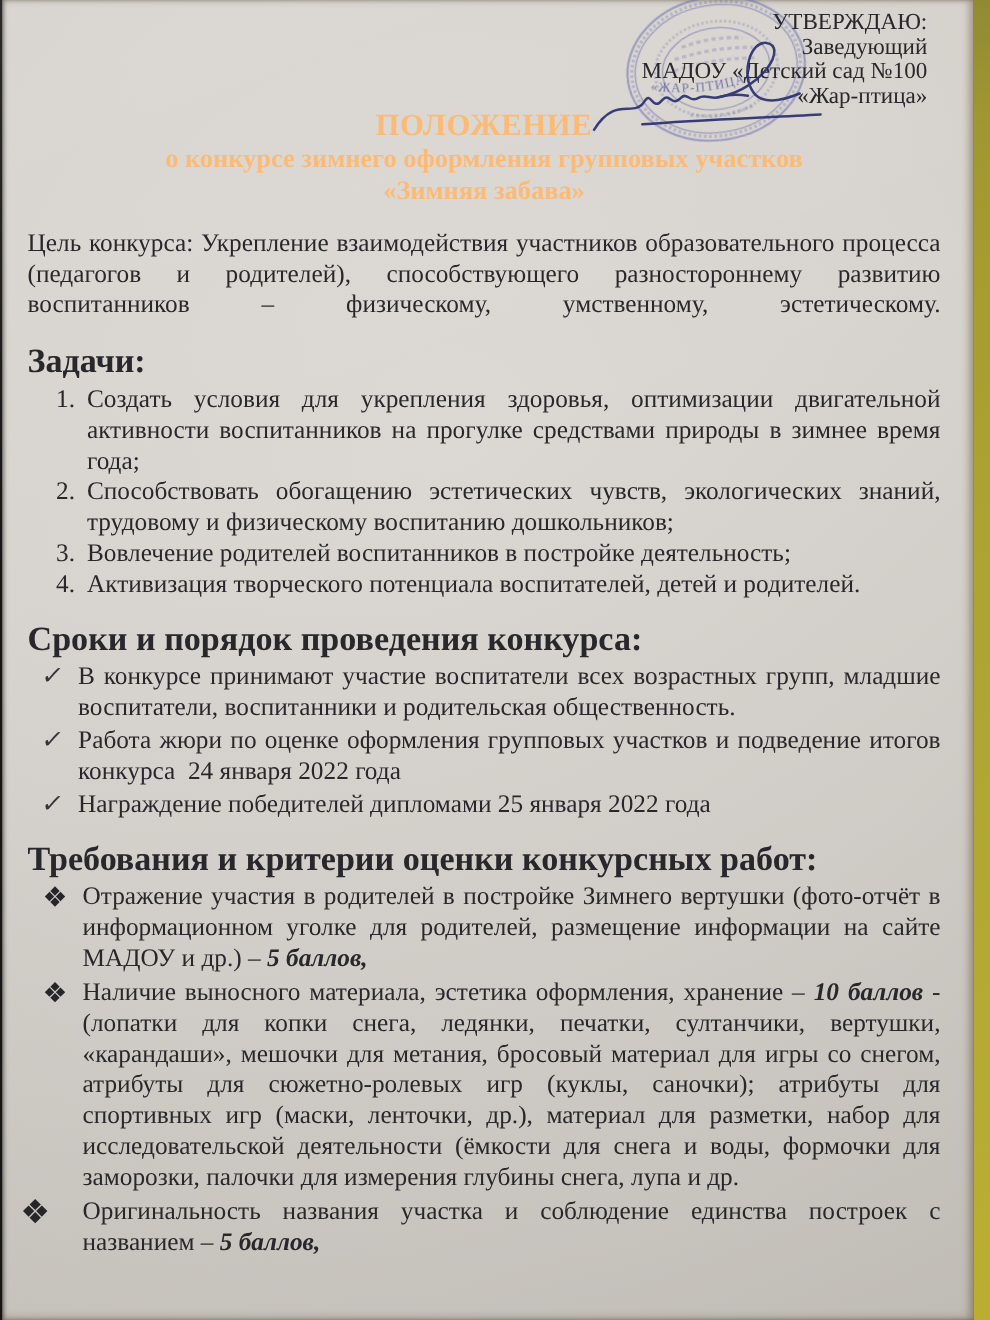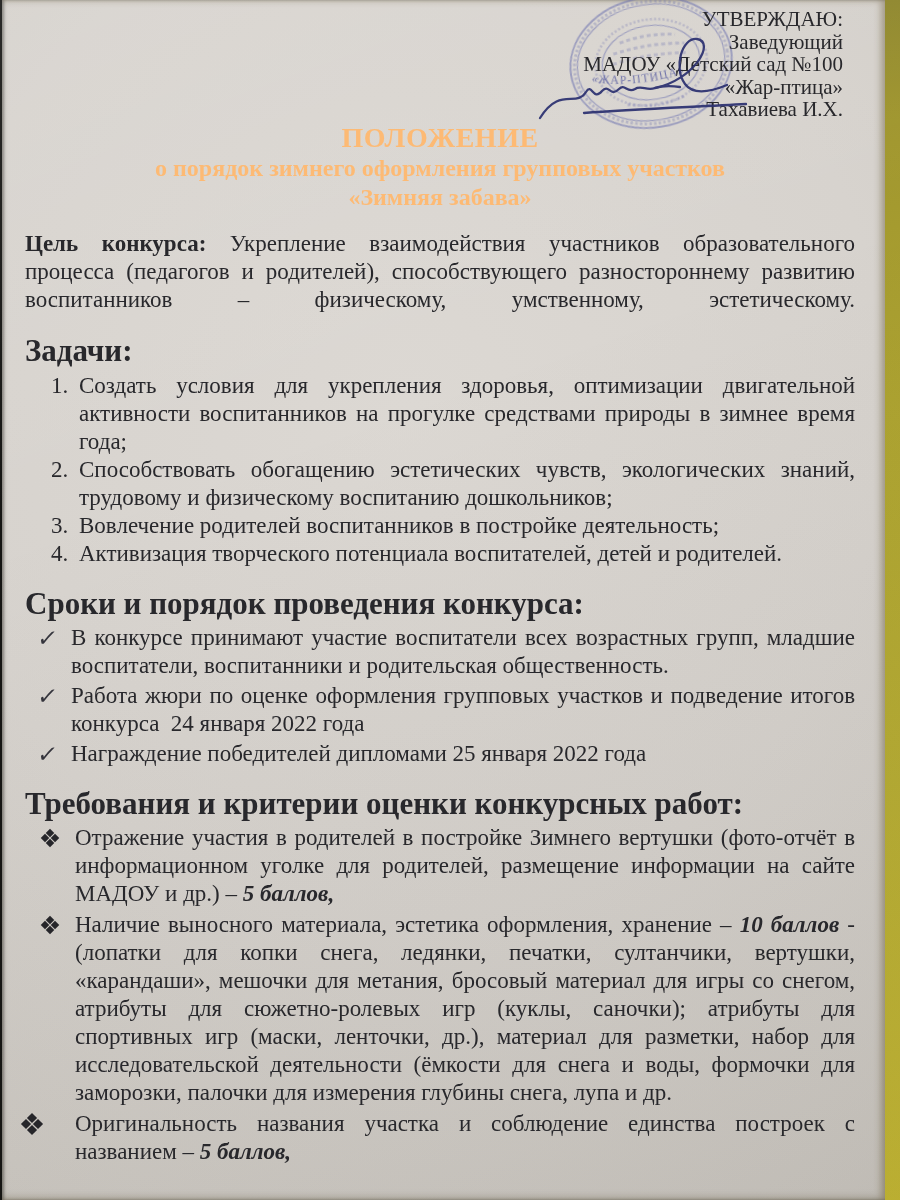--- a/index.html
+++ b/index.html
@@ -31,21 +31,21 @@
     transform:rotate(-9deg);filter:blur(.3px);}
   .sig-wrap{position:absolute;left:534px;top:26px;width:235px;height:105px;z-index:3;}
 
   
   .title-block{text-align:center;font-weight:700;color:#fdba74;}
   .title-main{font-size:28px;line-height:33px;letter-spacing:.5px;}
   .title-sub{font-size:24px;line-height:29px;}
 
   
   .goal{margin-top:18px;text-align:justify;text-align-last:justify;}
-  .goal .lead{font-weight:700;}
+  .goal .lead{font-weight:400;}
 
   .sec-head{margin-top:22px;font-weight:700;font-size:31px;}
 
   
   .num-list{margin-top:7px;}
   .n-item{position:relative;padding-left:54px;text-align:justify;}
   .n-marker{position:absolute;left:26px;top:0;width:26px;}
 
   
   .check-list{margin-top:6px;}
@@ -106,26 +106,25 @@
     </svg>
   </div>
 
   <div class="content">
 
     <div class="approval">
       <div>УТВЕРЖДАЮ:</div>
       <div>Заведующий</div>
       <div>МАДОУ «Детский сад №100</div>
       <div>«Жар-птица»</div>
-      <div>Тахавиева И.Х.</div>
     </div>
 
     <div class="title-block">
       <div class="title-main">ПОЛОЖЕНИЕ</div>
-      <div class="title-sub">о порядок зимнего оформления групповых участков</div>
+      <div class="title-sub">о конкурсе зимнего оформления групповых участков</div>
       <div class="title-sub">«Зимняя забава»</div>
     </div>
 
     <p class="goal"><span class="lead">Цель конкурса: </span><span>Укрепление взаимодействия участников образовательного процесса (педагогов и родителей), способствующего разностороннему развитию воспитанников – физическому, умственному, эстетическому.</span></p>
 
     <div class="sec-head">Задачи:</div>
     <div class="num-list">
   <div class="n-item">
     <span class="n-marker">1.</span>
     <span><span>Создать условия для укрепления здоровья, оптимизации двигательной активности воспитанников на прогулке средствами природы в зимнее время года;</span></span>

